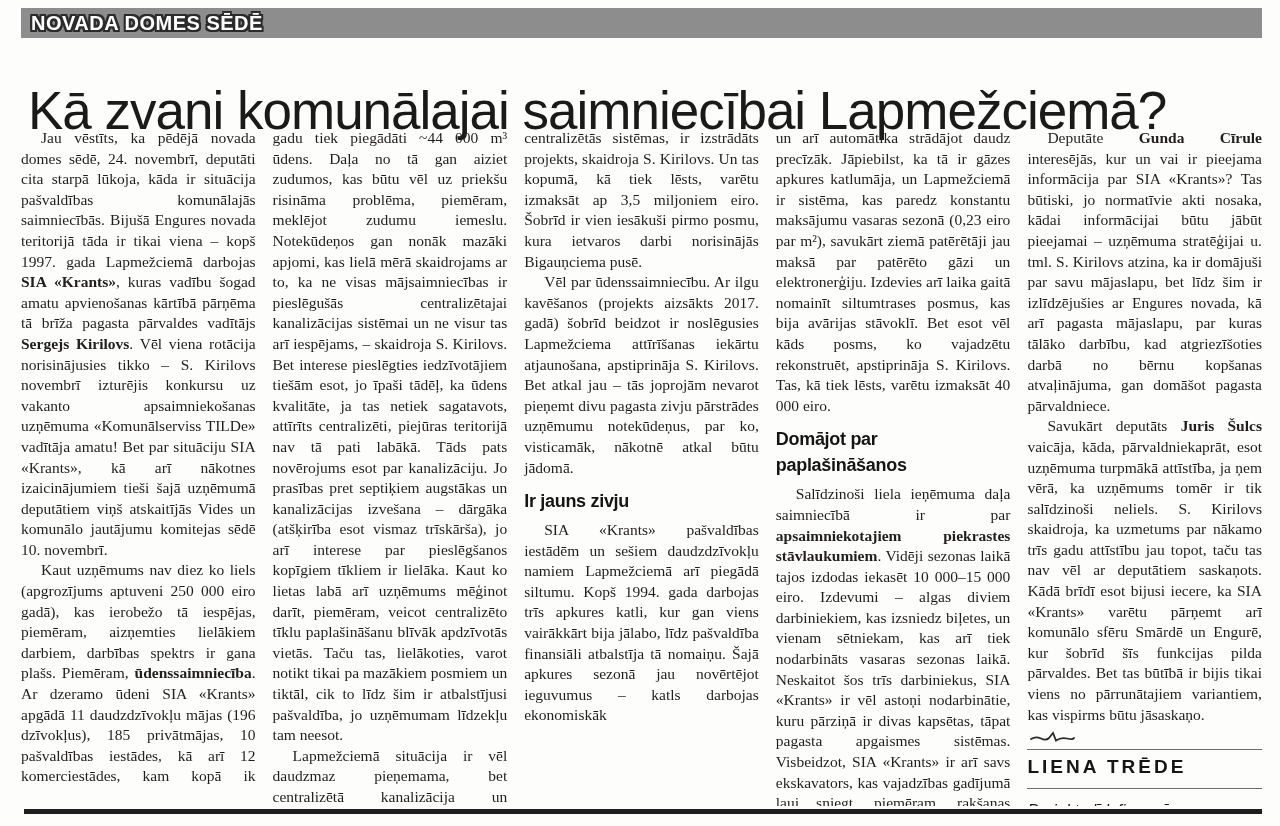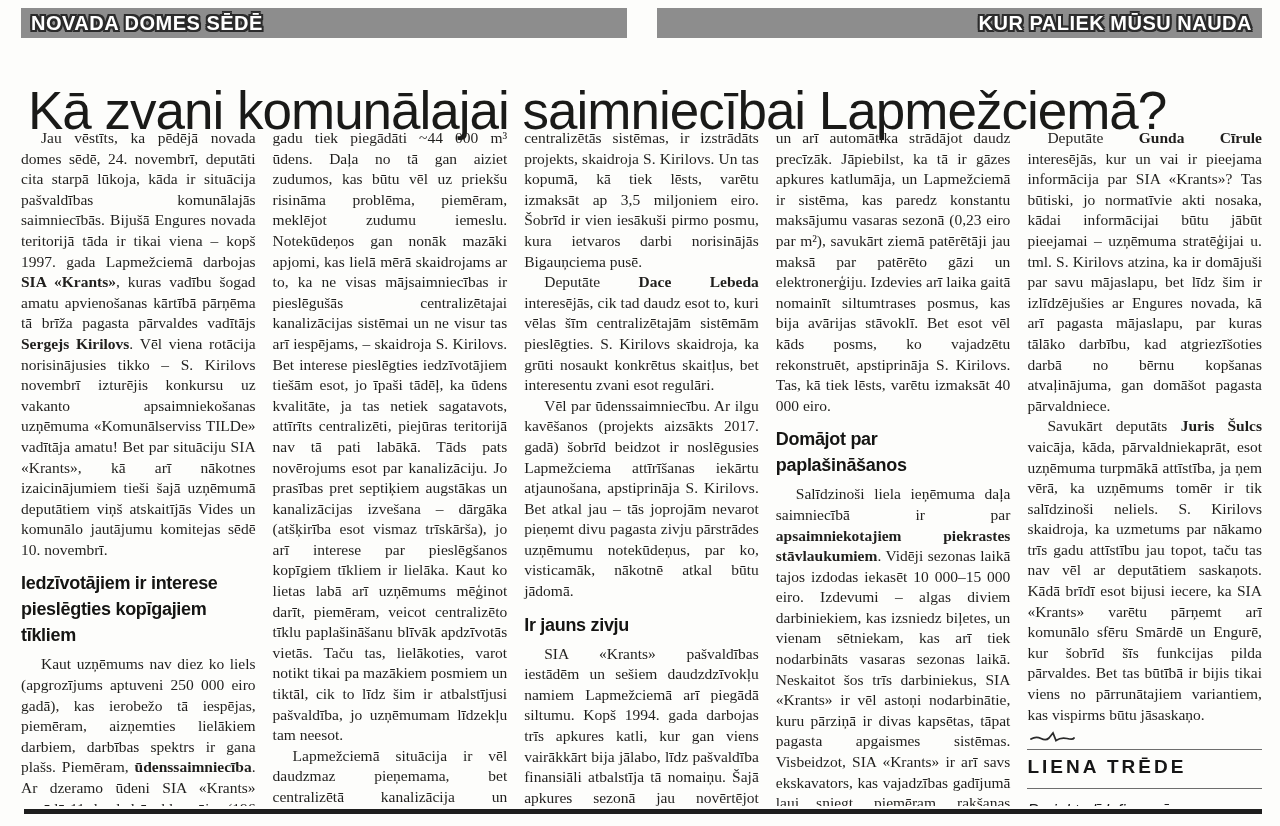--- a/index.html
+++ b/index.html
@@ -112,43 +112,38 @@
 </style>
 </head>
 <body>
 
 <div class="page">
 
   <div class="kickers">
     <div class="kicker left">
       <span>NOVADA DOMES SĒDĒ</span>
     </div>
-    <div class="kicker right">
-      <span>KUR PALIEK MŪSU NAUDA</span>
-    </div>
   </div>
 
   <h1 class="headline">Kā zvani komunālajai saimniecībai Lapmežciemā?</h1>
 
   <div class="columns">
 
     <div class="col">
       <p class="para indent"><span>Jau vēstīts, ka pēdējā novada domes sēdē, 24. novembrī, deputāti cita starpā lūkoja, kāda ir situācija pašvaldības komunālajās saimniecībās. Bijušā Engures novada teritorijā tāda ir tikai viena – kopš 1997. gada Lapmežciemā darbojas </span><span class="b">SIA «Krants»</span><span>, kuras vadību šogad amatu apvienošanas kārtībā pārņēma tā brīža pagasta pārvaldes vadītājs </span><span class="b">Sergejs Kirilovs</span><span>. Vēl viena rotācija norisinājusies tikko – S. Kirilovs novembrī izturējis konkursu uz vakanto apsaimniekošanas uzņēmuma «Komunālserviss TILDe» vadītāja amatu! Bet par situāciju SIA «Krants», kā arī nākotnes izaicinājumiem tieši šajā uzņēmumā deputātiem viņš atskaitījās Vides un komunālo jautājumu komitejas sēdē 10. novembrī.</span></p>
-      <h2 class="subhead">Iedzīvotājiem ir interese pieslēgties kopīgajiem tīkliem</h2>
       <p class="para indent runover"><span>Kaut uzņēmums nav diez ko liels (apgrozījums aptuveni 250 000 eiro gadā), kas ierobežo tā iespējas, piemēram, aizņemties lielākiem darbiem, darbības spektrs ir gana plašs. Piemēram, </span><span class="b">ūdenssaimniecība</span><span>. Ar dzeramo ūdeni SIA «Krants» apgādā 11 daudzdzīvokļu mājas (196 dzīvokļus), 185 privātmājas, 10 pašvaldības iestādes, kā arī 12 komerciestādes, kam kopā ik</span></p>
     </div>
 
     <div class="col">
       <p class="para"><span>gadu tiek piegādāti ~44 000 m³ ūdens. Daļa no tā gan aiziet zudumos, kas būtu vēl uz priekšu risināma problēma, piemēram, meklējot zudumu iemeslu. Notekūdeņos gan nonāk mazāki apjomi, kas lielā mērā skaidrojams ar to, ka ne visas mājsaimniecības ir pieslēgušās centralizētajai kanalizācijas sistēmai un ne visur tas arī iespējams, – skaidroja S. Kirilovs. Bet interese pieslēgties iedzīvotājiem tiešām esot, jo īpaši tādēļ, ka ūdens kvalitāte, ja tas netiek sagatavots, attīrīts centralizēti, piejūras teritorijā nav tā pati labākā. Tāds pats novērojums esot par kanalizāciju. Jo prasības pret septiķiem augstākas un kanalizācijas izvešana – dārgāka (atšķirība esot vismaz trīskārša), jo arī interese par pieslēgšanos kopīgiem tīkliem ir lielāka. Kaut ko lietas labā arī uzņēmums mēģinot darīt, piemēram, veicot centralizēto tīklu paplašināšanu blīvāk apdzīvotās vietās. Taču tas, lielākoties, varot notikt tikai pa mazākiem posmiem un tiktāl, cik to līdz šim ir atbalstījusi pašvaldība, jo uzņēmumam līdzekļu tam neesot.</span></p>
       <p class="para indent runover"><span>Lapmežciemā situācija ir vēl daudzmaz pieņemama, bet centralizētā kanalizācija un ūdensvads jo īpaši aktuāls ir Bigauņciemā un Ragaciemā. Lai tur ieviestu</span></p>
     </div>
 
     <div class="col">
       <p class="para"><span>centralizētās sistēmas, ir izstrādāts projekts, skaidroja S. Kirilovs. Un tas kopumā, kā tiek lēsts, varētu izmaksāt ap 3,5 miljoniem eiro. Šobrīd ir vien iesākuši pirmo posmu, kura ietvaros darbi norisinājās Bigauņciema pusē.</span></p>
-      <p class="para indent"><span>Deputāte </span><span class="b">Dace Lebeda</span><span> interesējās, cik tad daudz esot to, kuri vēlas šīm centralizētajām sistēmām pieslēgties. S. Kirilovs skaidroja, ka grūti nosaukt konkrētus skaitļus, bet interesentu zvani esot regulāri.</span></p>
       <p class="para indent"><span>Vēl par ūdenssaimniecību. Ar ilgu kavēšanos (projekts aizsākts 2017. gadā) šobrīd beidzot ir noslēgusies Lapmežciema attīrīšanas iekārtu atjaunošana, apstiprināja S. Kirilovs. Bet atkal jau – tās joprojām nevarot pieņemt divu pagasta zivju pārstrādes uzņēmumu notekūdeņus, par ko, visticamāk, nākotnē atkal būtu jādomā.</span></p>
       <h2 class="subhead">Ir jauns zivju</h2>
       <p class="para indent runover"><span>SIA «Krants» pašvaldības iestādēm un sešiem daudzdzīvokļu namiem Lapmežciemā arī piegādā siltumu. Kopš 1994. gada darbojas trīs apkures katli, kur gan viens vairākkārt bija jālabo, līdz pašvaldība finansiāli atbalstīja tā nomaiņu. Šajā apkures sezonā jau novērtējot ieguvumus – katls darbojas ekonomiskāk</span></p>
     </div>
 
     <div class="col">
       <p class="para"><span>un arī automātika strādājot daudz precīzāk. Jāpiebilst, ka tā ir gāzes apkures katlumāja, un Lapmežciemā ir sistēma, kas paredz konstantu maksājumu vasaras sezonā (0,23 eiro par m²), savukārt ziemā patērētāji jau maksā par patērēto gāzi un elektronerģiju. Izdevies arī laika gaitā nomainīt siltumtrases posmus, kas bija avārijas stāvoklī. Bet esot vēl kāds posms, ko vajadzētu rekonstruēt, apstiprināja S. Kirilovs. Tas, kā tiek lēsts, varētu izmaksāt 40 000 eiro.</span></p>
       <h2 class="subhead">Domājot par paplašināšanos</h2>
       <p class="para indent"><span>Salīdzinoši liela ieņēmuma daļa saimniecībā ir par </span><span class="b">apsaimniekotajiem piekrastes stāvlaukumiem</span><span>. Vidēji sezonas laikā tajos izdodas iekasēt 10 000–15 000 eiro. Izdevumi – algas diviem darbiniekiem, kas izsniedz biļetes, un vienam sētniekam, kas arī tiek nodarbināts vasaras sezonas laikā. Neskaitot šos trīs darbiniekus, SIA «Krants» ir vēl astoņi nodarbinātie, kuru pārziņā ir divas kapsētas, tāpat pagasta apgaismes sistēmas. Visbeidzot, SIA «Krants» ir arī savs ekskavators, kas vajadzības gadījumā ļauj sniegt, piemēram, rakšanas pakalpojumus. Veic arī tādus sezonas darbus kā pļaušana, krūmu griešanu u. tml.</span></p>
     </div>

